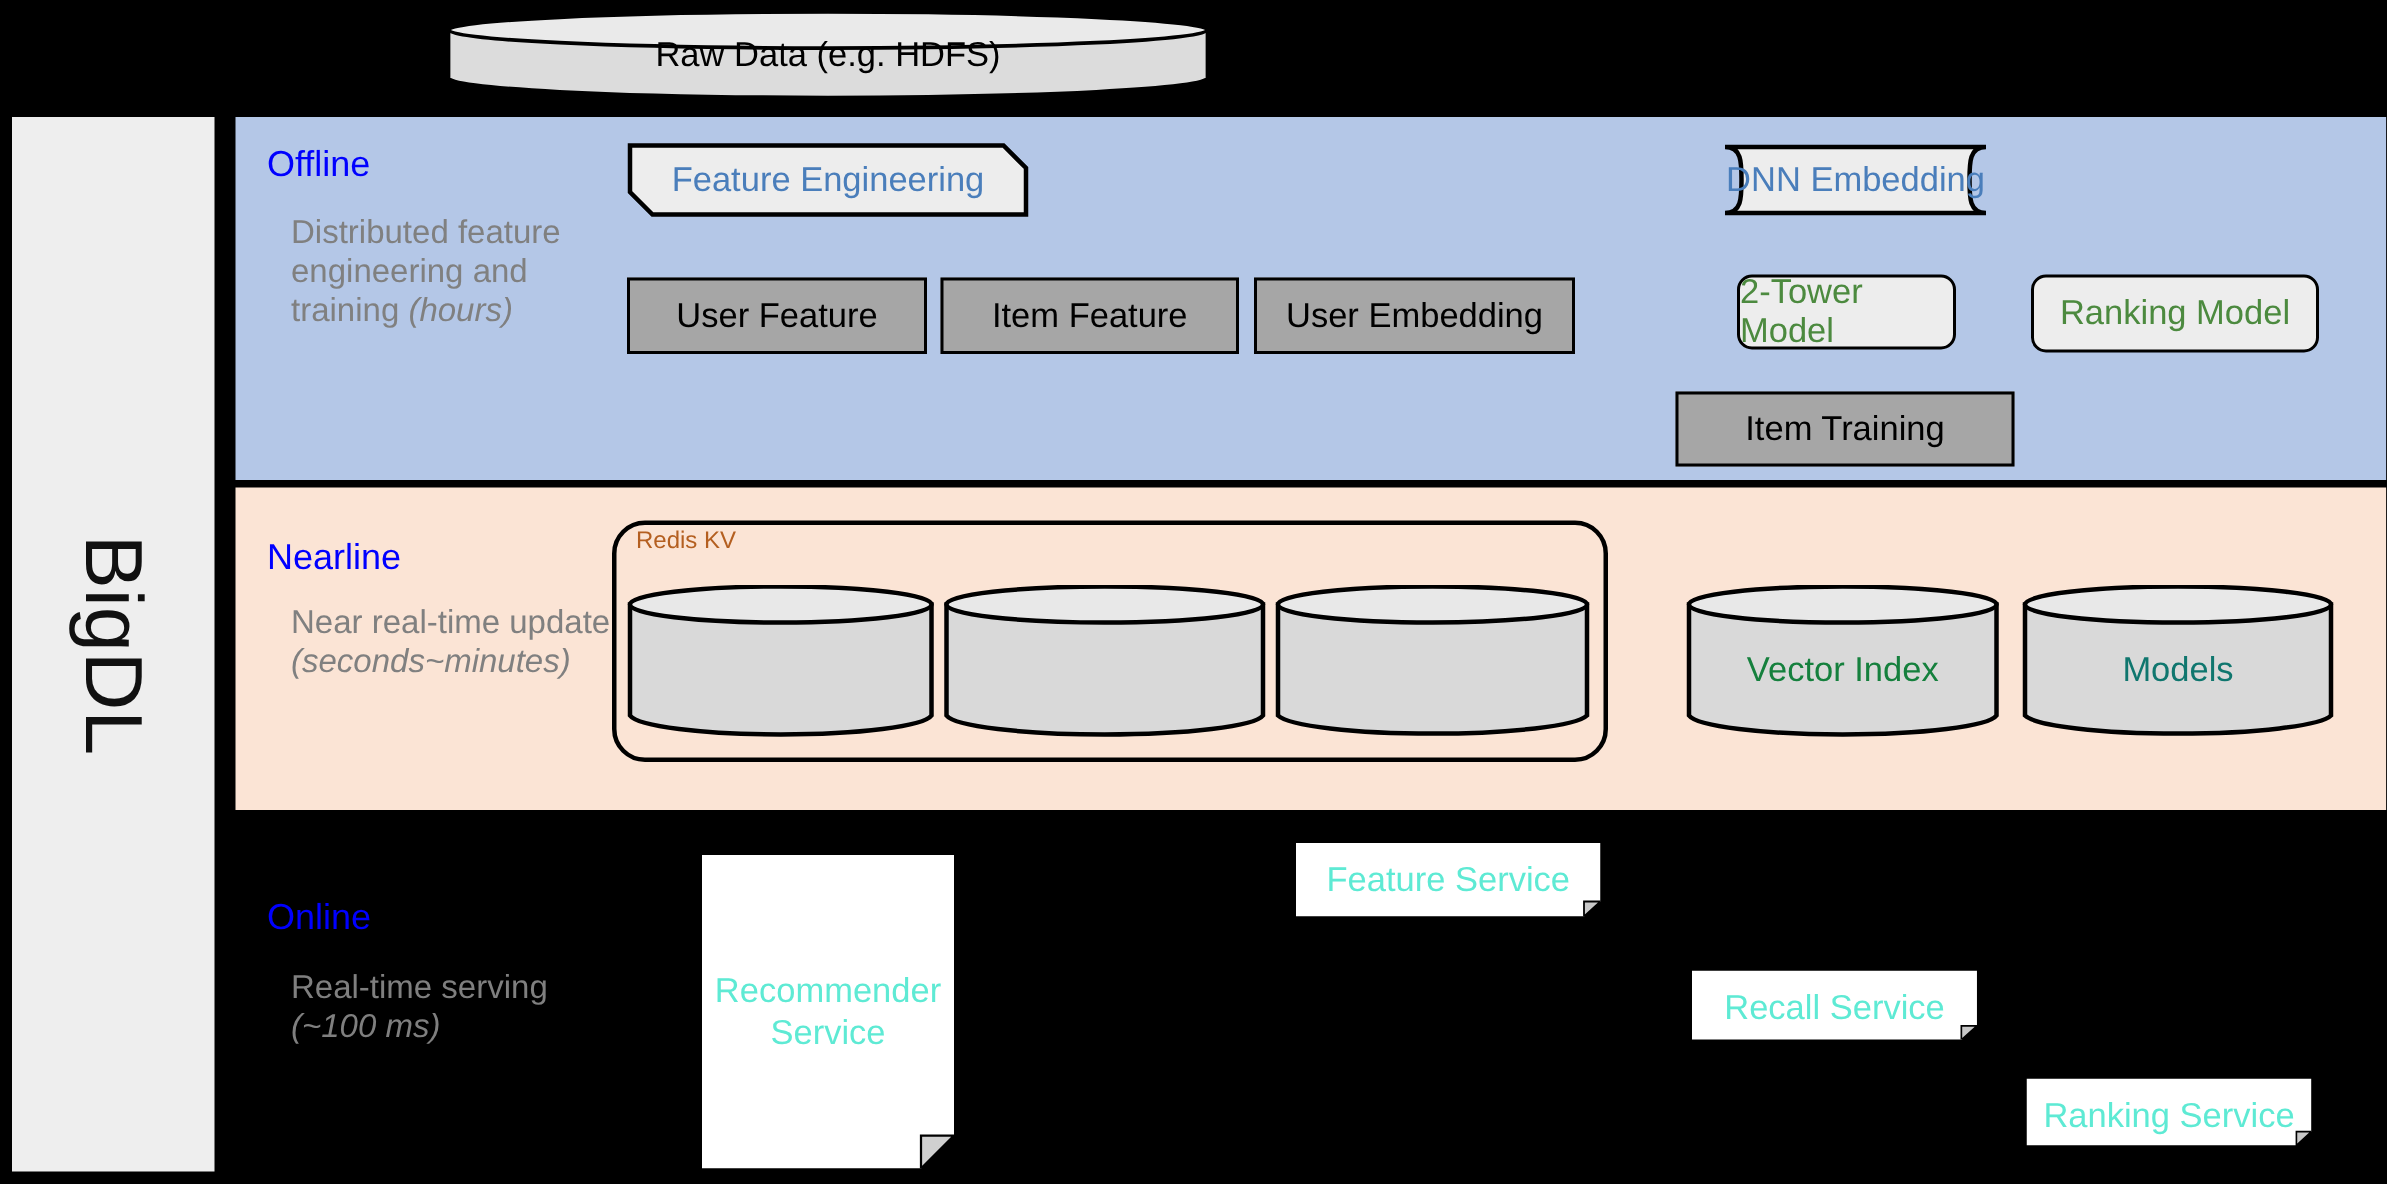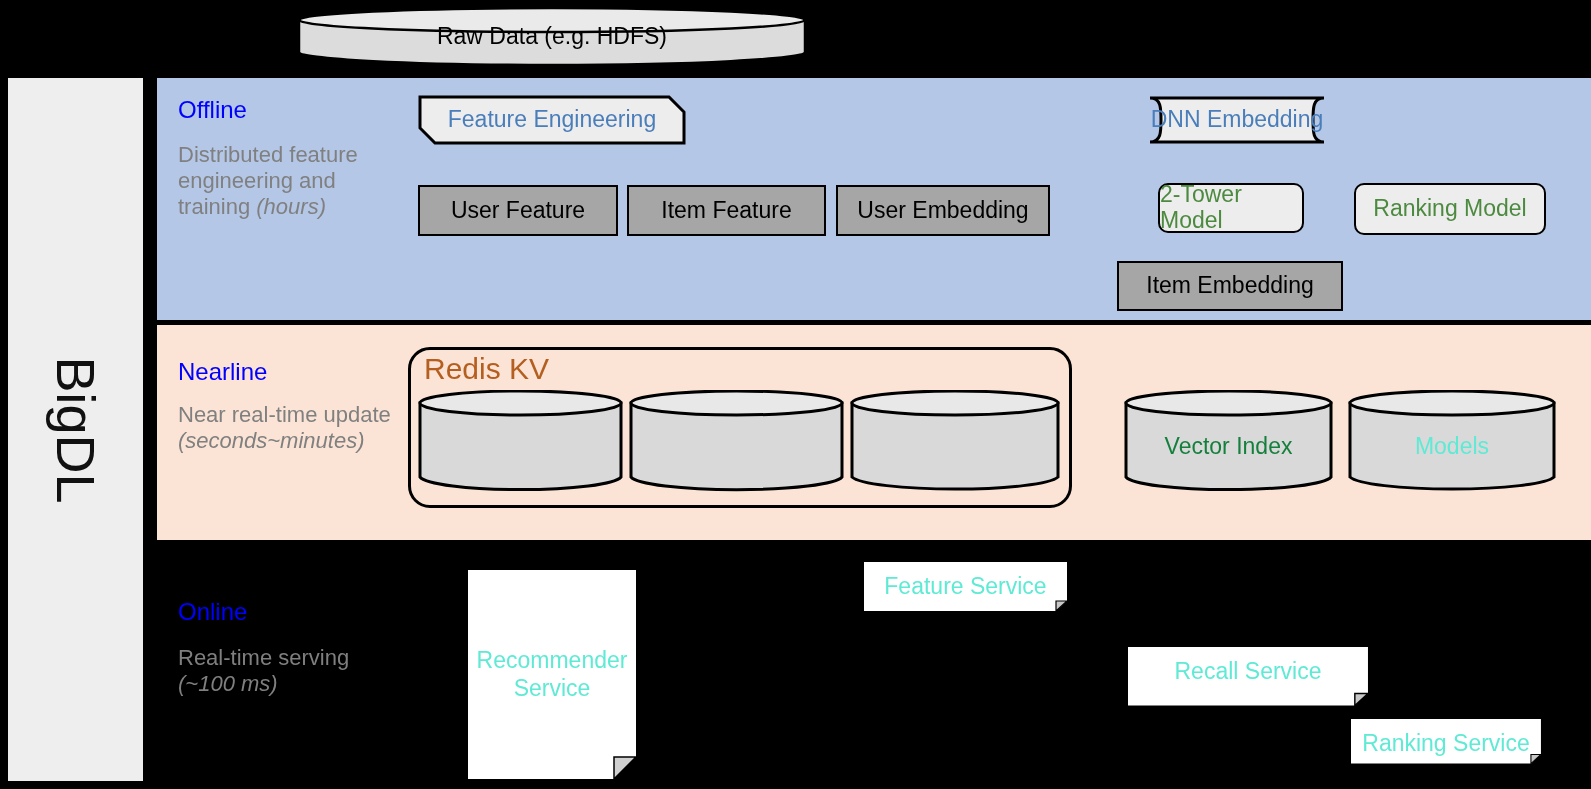--- a/index.html
+++ b/index.html
@@ -13,21 +13,21 @@
   #online-band{left:157px;top:545px;width:1434px;height:244px;background:#000000;}
 
   
   #bigdl-sidebar{position:absolute;left:8px;top:78px;width:135px;height:703px;background:#eeeeee;}
   #bigdl-label{position:absolute;left:0;top:0;width:135px;height:703px;
      display:flex;align-items:center;justify-content:center;}
   #bigdl-label span{transform:rotate(90deg);font-size:54px;color:#111;letter-spacing:0px;white-space:nowrap;}
 
   
   .band-title{position:absolute;color:#0000ff;font-size:24px;font-weight:400;}
-  .band-sub{position:absolute;color:#808080;font-size:22px;line-height:1.18;}
+  .band-sub{position:absolute;color:#808080;font-size:22px;line-height:1.18;margin-left:16px;}
   .band-sub i{font-style:italic;}
 
   #offline-title{left:178px;top:96px;}
   #offline-sub{left:178px;top:142px;width:210px;}
   #nearline-title{left:178px;top:358px;}
   #nearline-sub{left:178px;top:402px;width:245px;}
   #online-title{left:178px;top:598px;}
   #online-sub{left:178px;top:645px;width:215px;}
 
   
@@ -49,21 +49,21 @@
      font-size:23px;}
 
   
   .doc{position:absolute;}
   .doc .doc-label{position:absolute;inset:0;display:flex;align-items:center;justify-content:center;
      text-align:center;color:#5eead4;font-size:23px;line-height:1.2;}
 
   
   #redis-container{position:absolute;left:408px;top:347px;width:664px;height:161px;
      border:3px solid #000;border-radius:22px;box-sizing:border-box;background:transparent;}
-  #redis-label{position:absolute;left:424px;top:352px;color:#b45f20;font-size:30px;}
+  #redis-label{position:absolute;left:424px;top:352px;color:#b45f20;font-size:16px;}
 
   
   #wires{position:absolute;left:0;top:0;width:1591px;height:789px;pointer-events:none;}
 </style>
 </head>
 <body>
 
 <div id="stage">
 
   <svg id="wires" viewBox="0 0 1591 789">
@@ -152,21 +152,21 @@
   <div class="node gray-box" style="left:418px;top:185px;width:200px;height:51px;">
     <span>User Feature</span>
   </div>
   <div class="node gray-box" style="left:627px;top:185px;width:199px;height:51px;">
     <span>Item Feature</span>
   </div>
   <div class="node gray-box" style="left:836px;top:185px;width:214px;height:51px;">
     <span>User Embedding</span>
   </div>
   <div class="node gray-box" style="left:1117px;top:261px;width:226px;height:50px;">
-    <span>Item Embedding</span>
+    <span>Item Training</span>
   </div>
 
   <div class="node proc green-txt rounded" style="left:1158px;top:183px;width:146px;height:50px;">
     <span>2-Tower Model</span>
   </div>
   <div class="node proc green-txt rounded" style="left:1354px;top:183px;width:192px;height:52px;">
     <span>Ranking Model</span>
   </div>
 
   <div id="redis-container"></div>
@@ -196,21 +196,21 @@
       <path d="M2,13 L2,87 A103,14 0 0 0 207,87 L207,13 Z" fill="#d9d9d9" stroke="#000" stroke-width="3"></path>
       <ellipse cx="104.5" cy="13" rx="102.5" ry="12" fill="#e8e8e8" stroke="#000" stroke-width="3"></ellipse>
     </svg>
     <div class="cyl-label" style="color:#15803d;padding-top:10px;">Vector Index</div>
   </div>
   <div class="cyl" style="left:1348px;top:390px;width:208px;height:102px;">
     <svg viewBox="0 0 208 102" preserveAspectRatio="none">
       <path d="M2,13 L2,87 A103,14 0 0 0 206,87 L206,13 Z" fill="#d9d9d9" stroke="#000" stroke-width="3"></path>
       <ellipse cx="104" cy="13" rx="102" ry="12" fill="#e8e8e8" stroke="#000" stroke-width="3"></ellipse>
     </svg>
-    <div class="cyl-label" style="color:#5eead4;padding-top:10px;">Models</div>
+    <div class="cyl-label" style="color:#0f766e;padding-top:10px;">Models</div>
   </div>
 
   <div class="doc" style="left:468px;top:570px;width:168px;height:209px;">
     <svg viewBox="0 0 168 209" preserveAspectRatio="none">
       <path d="M0,0 L168,0 L168,187 L146,209 L0,209 Z" fill="#ffffff"></path>
       <path d="M168,187 L146,209 L146,187 Z" fill="#d0d0d0" stroke="#000" stroke-width="1.5"></path>
     </svg>
     <div class="doc-label" style="padding:0 10px;border-radius:10px;">
         <span>Recommender Service</span>
       </div>
@@ -219,21 +219,21 @@
   <div class="doc" style="left:864px;top:562px;width:203px;height:49px;">
     <svg viewBox="0 0 203 49" preserveAspectRatio="none">
       <path d="M0,0 L203,0 L203,39 L192,49 L0,49 Z" fill="#ffffff"></path>
       <path d="M203,39 L192,49 L192,39 Z" fill="#c8c8c8" stroke="#000" stroke-width="1.2"></path>
     </svg>
     <div class="doc-label">
       <span>Feature Service</span>
     </div>
   </div>
 
-  <div class="doc" style="left:1128px;top:647px;width:240px;height:49px;">
+  <div class="doc" style="left:1128px;top:647px;width:190px;height:49px;">
     <svg viewBox="0 0 201 49" preserveAspectRatio="none">
       <path d="M0,0 L201,0 L201,39 L190,49 L0,49 Z" fill="#ffffff"></path>
       <path d="M201,39 L190,49 L190,39 Z" fill="#c8c8c8" stroke="#000" stroke-width="1.2"></path>
     </svg>
     <div class="doc-label">
       <span>Recall Service</span>
     </div>
   </div>
 
   <div class="doc" style="left:1351px;top:719px;width:190px;height:49px;">

